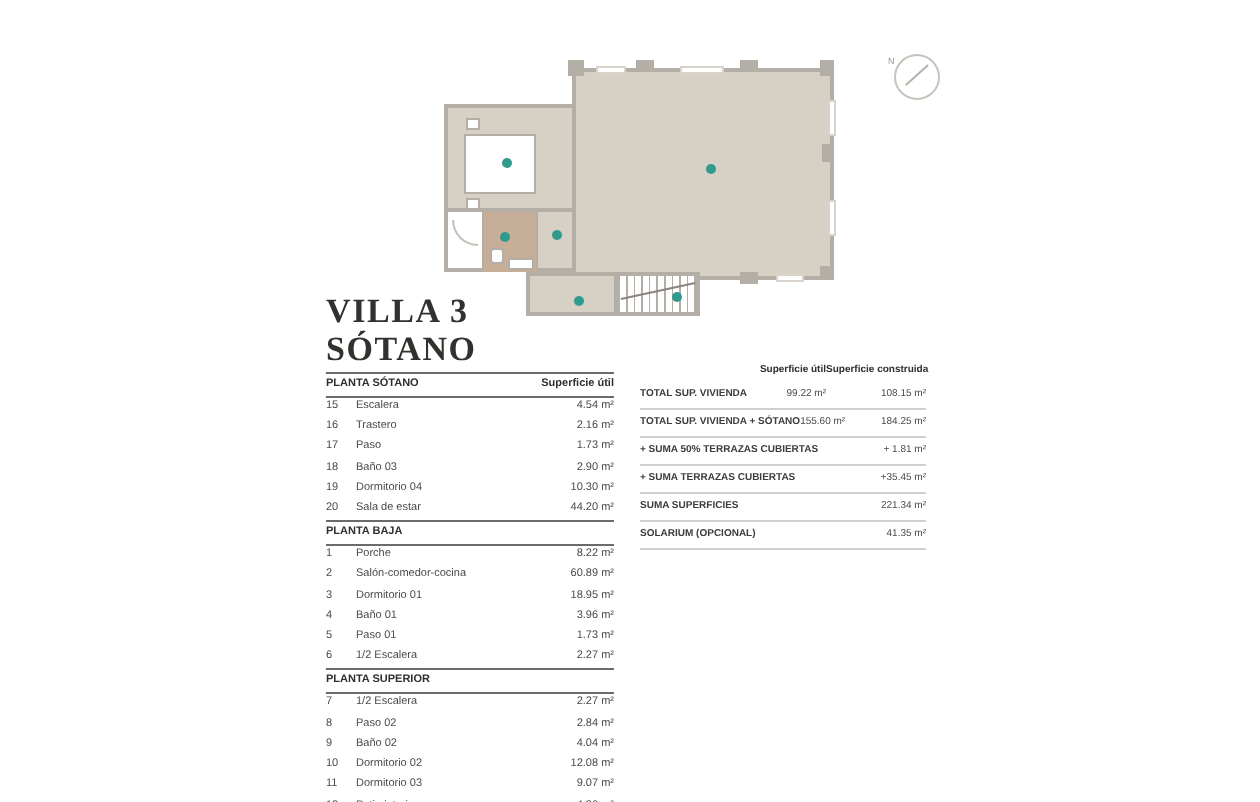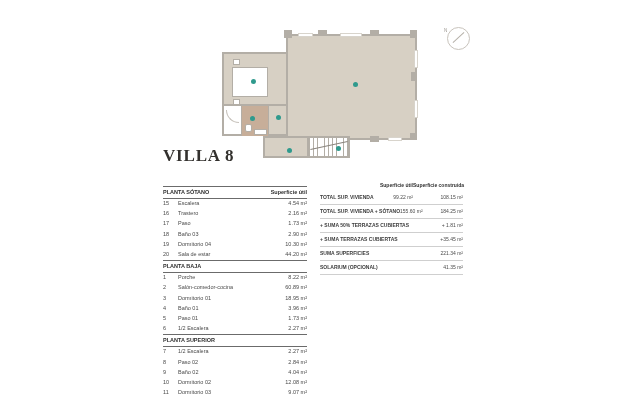--- a/index.html
+++ b/index.html
@@ -102,21 +102,22 @@
     <div class="marker" style="left:114px;top:134px;"></div>
   </div>
 
   <div class="compass">
     <span class="nlabel">N</span>
     <div class="circle"></div>
     <div class="needle"></div>
   </div>
 
   <h1 class="title">
-    <span>VILLA 8</span><br>
+    <span>VILLA 3</span><br>
+    <span>SÓTANO</span>
   </h1>
 
   <div class="ltable" id="left-table">
       <div class="sec-head">
         <span>PLANTA SÓTANO</span>
         <span>Superficie útil</span>
       </div>
       <div class="lrow">
         <span class="num">15</span>
         <span class="lab">Escalera</span>

